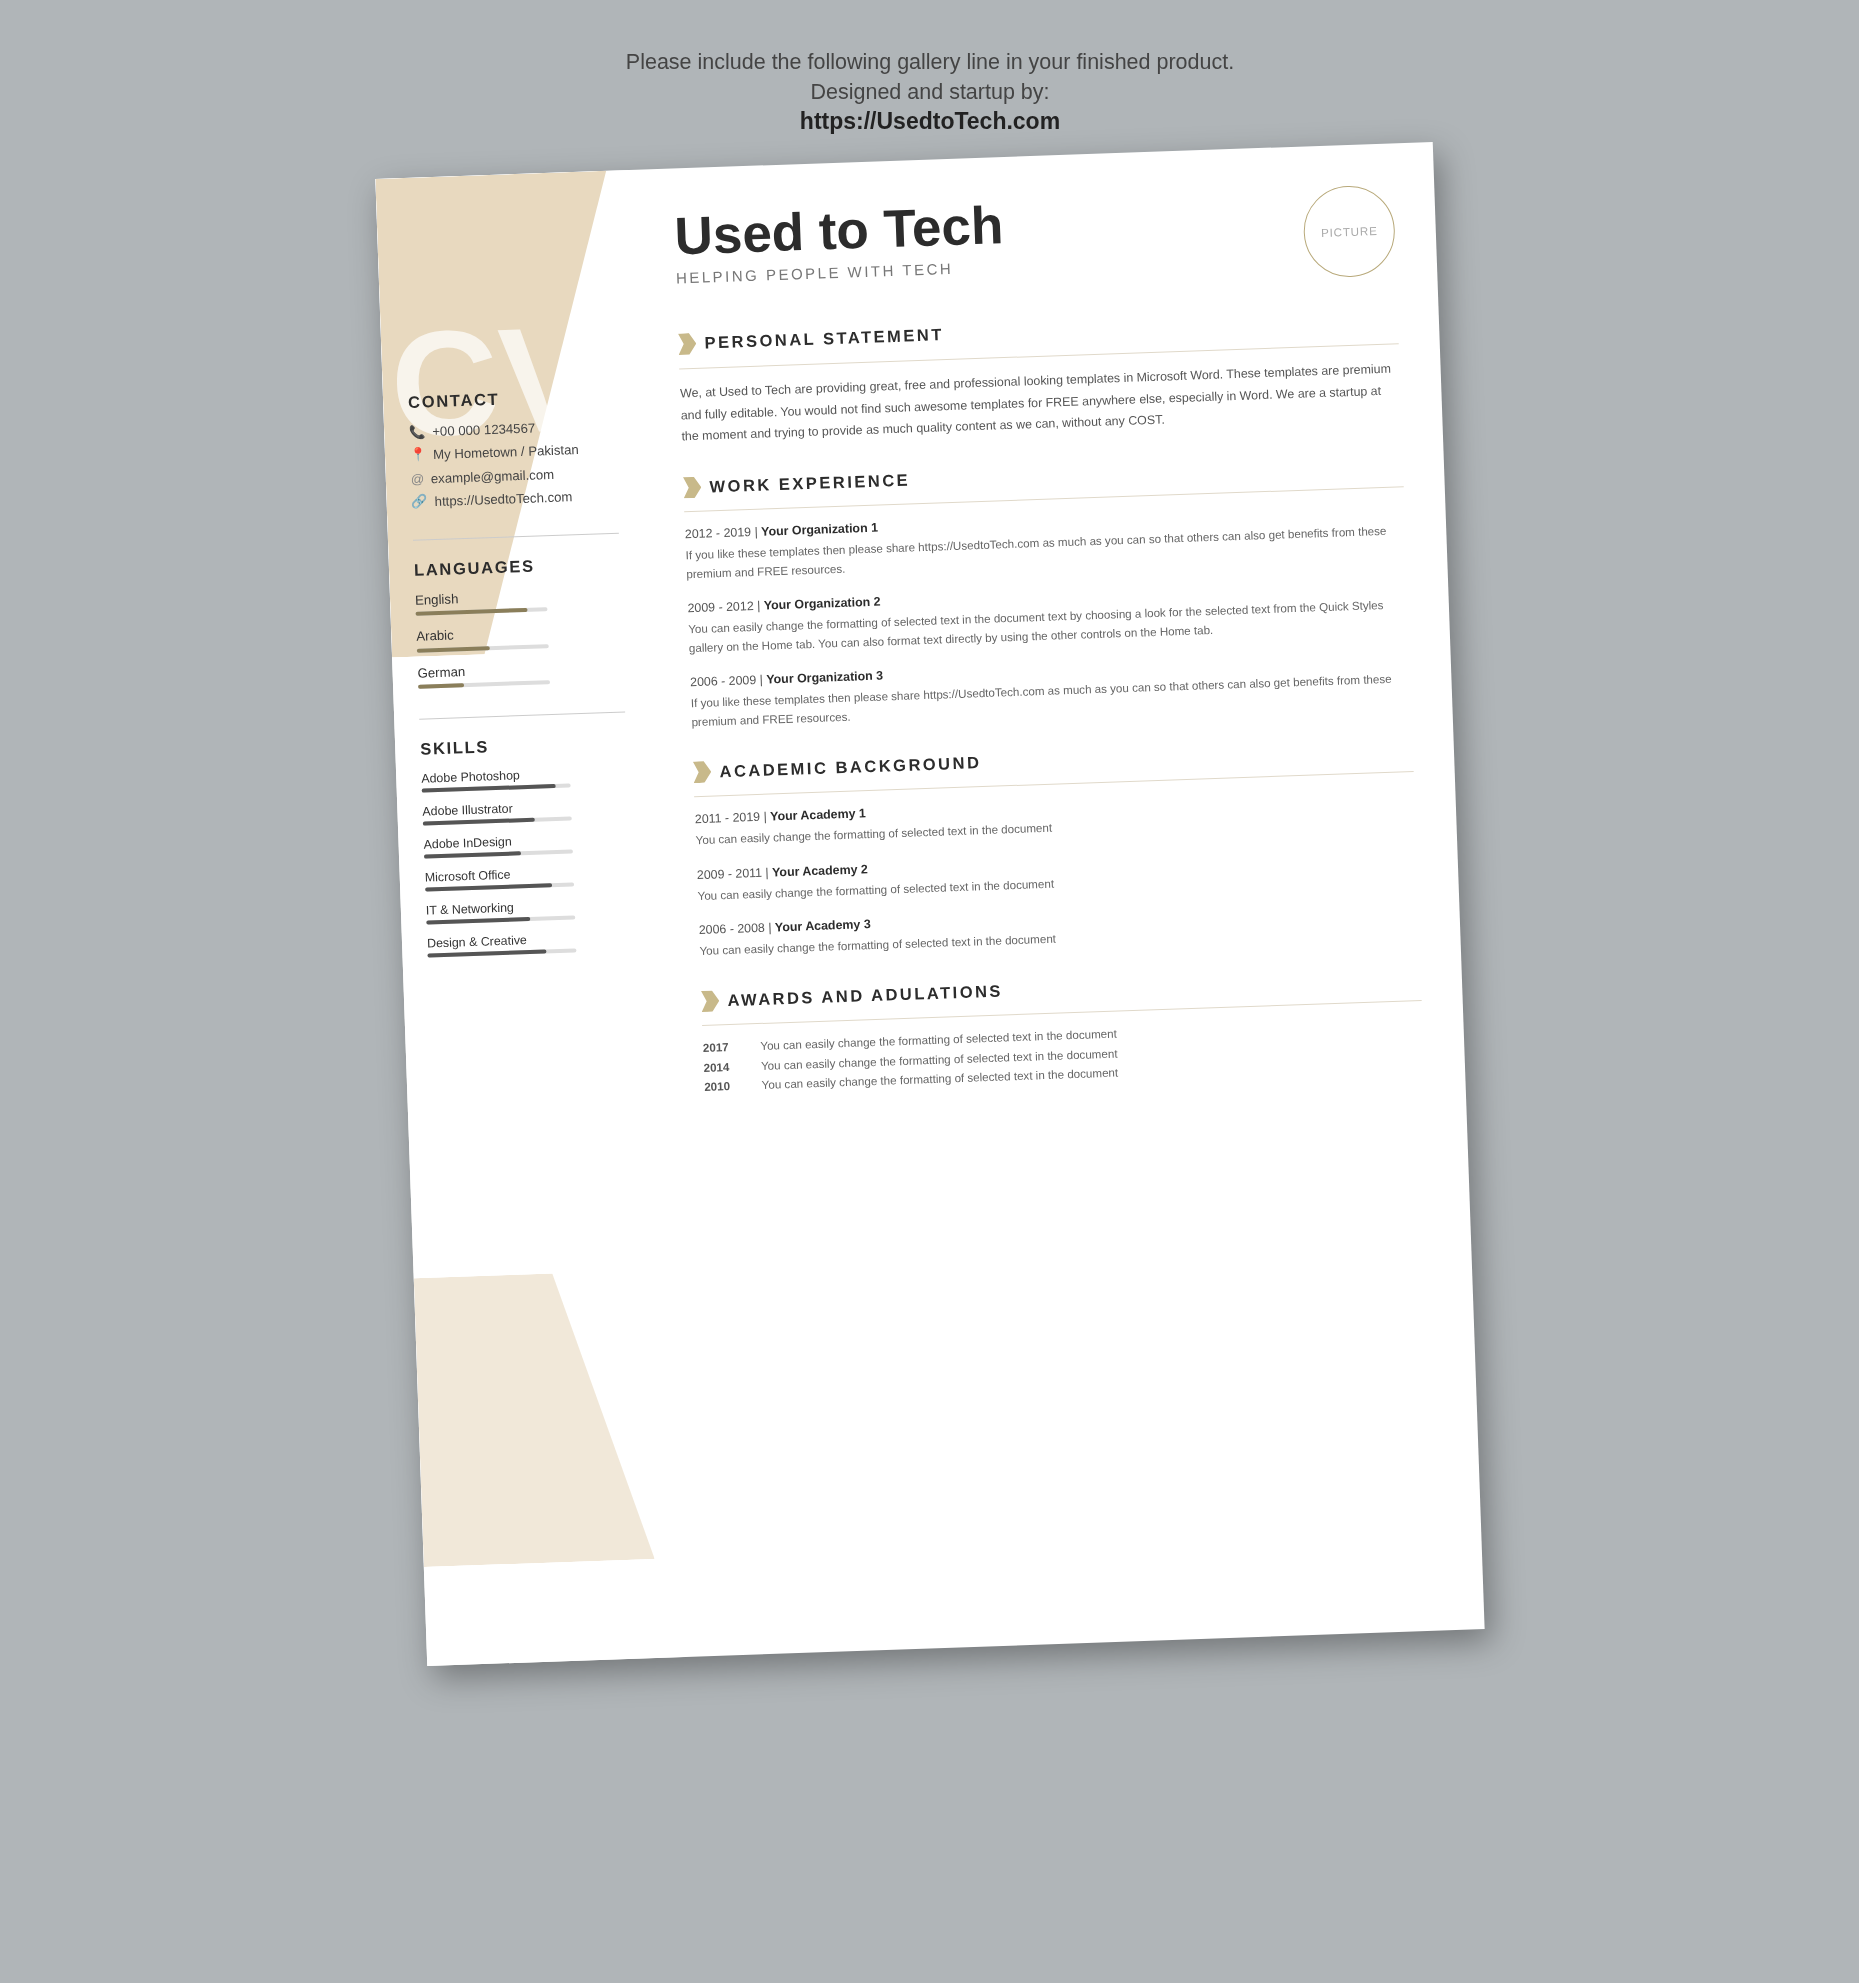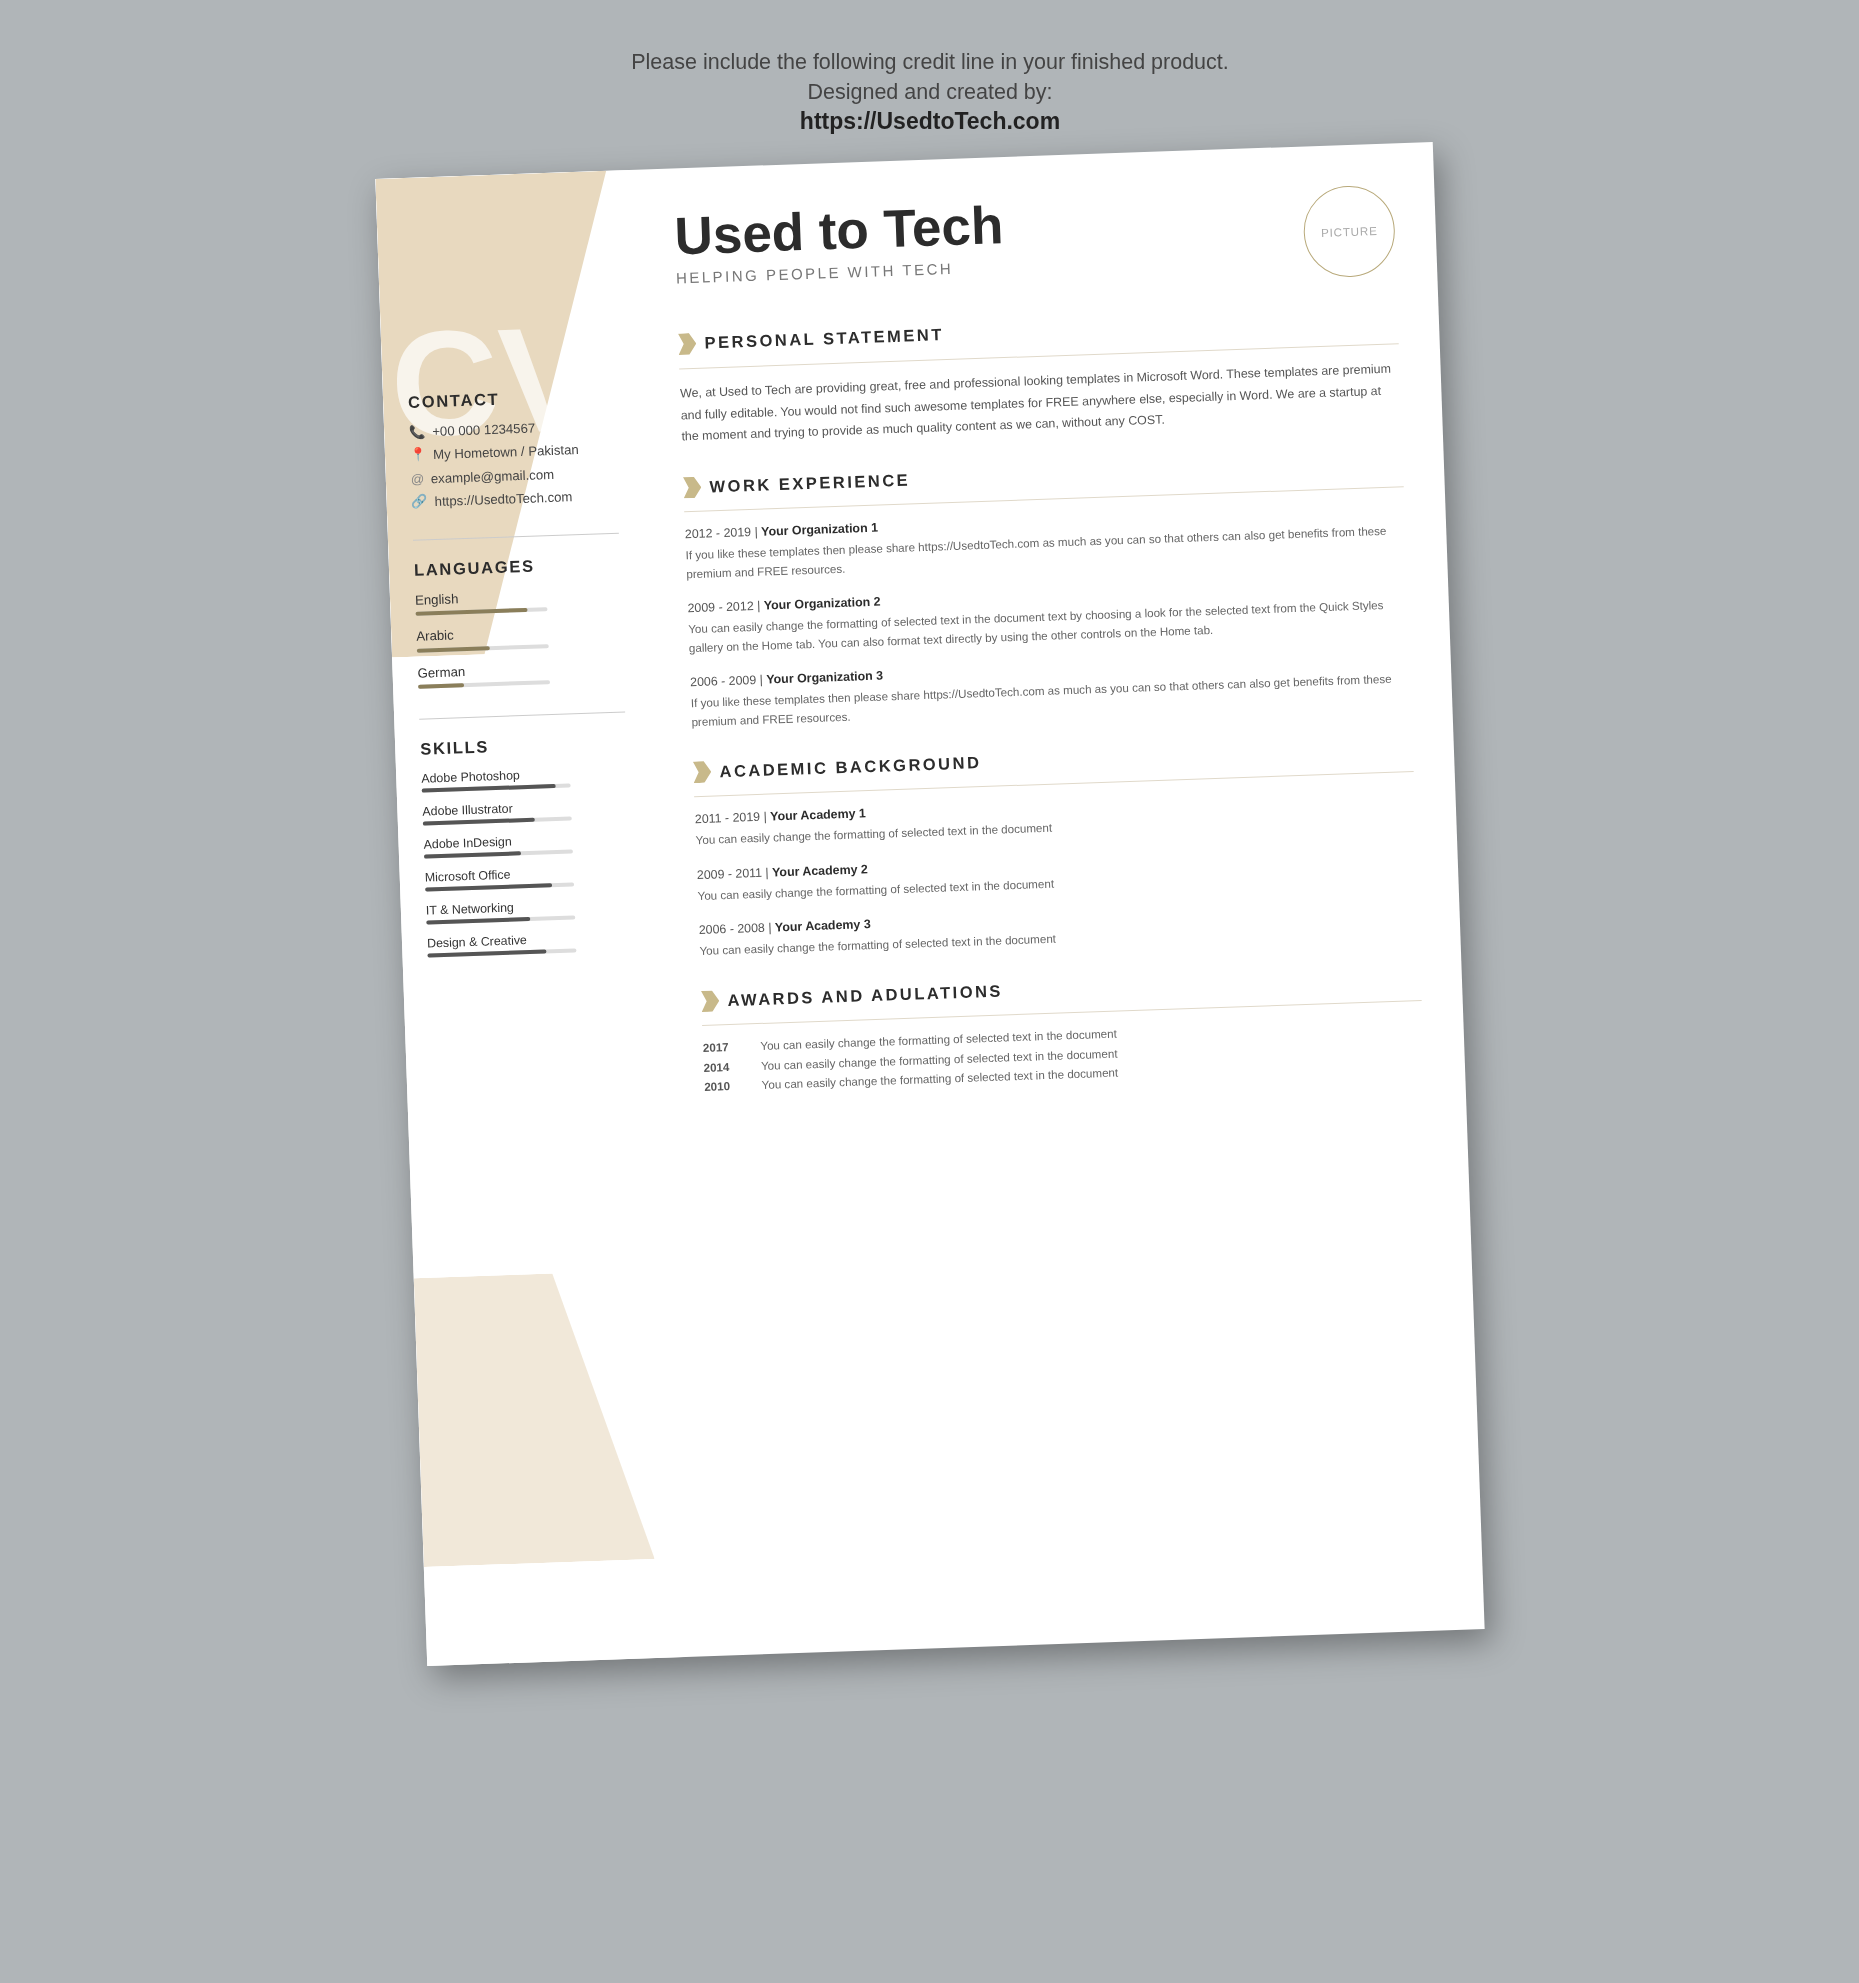--- a/index.html
+++ b/index.html
@@ -275,22 +275,22 @@
       background: #e8d9bf;
       clip-path: polygon(0 0, 60% 0, 100% 100%, 0 100%);
       z-index: 0;
       opacity: 0.6;
     }
   </style>
 </head>
 <body>
 
 <div class="credit-area">
-  <div class="credit-line">Please include the following credit line in your finished product.</div>
-  <div class="designed-by">Designed and created by:</div>
+  <div class="credit-line">Please include the following gallery line in your finished product.</div>
+  <div class="designed-by">Designed and startup by:</div>
   <div class="url">https://UsedtoTech.com</div>
 </div>
 
 <div class="resume-wrapper">
 
   <div class="sidebar">
     <div class="bg-triangle-top"></div>
     <div class="bg-cv-text">CV</div>
     <div class="bg-triangle-bottom"></div>
 

